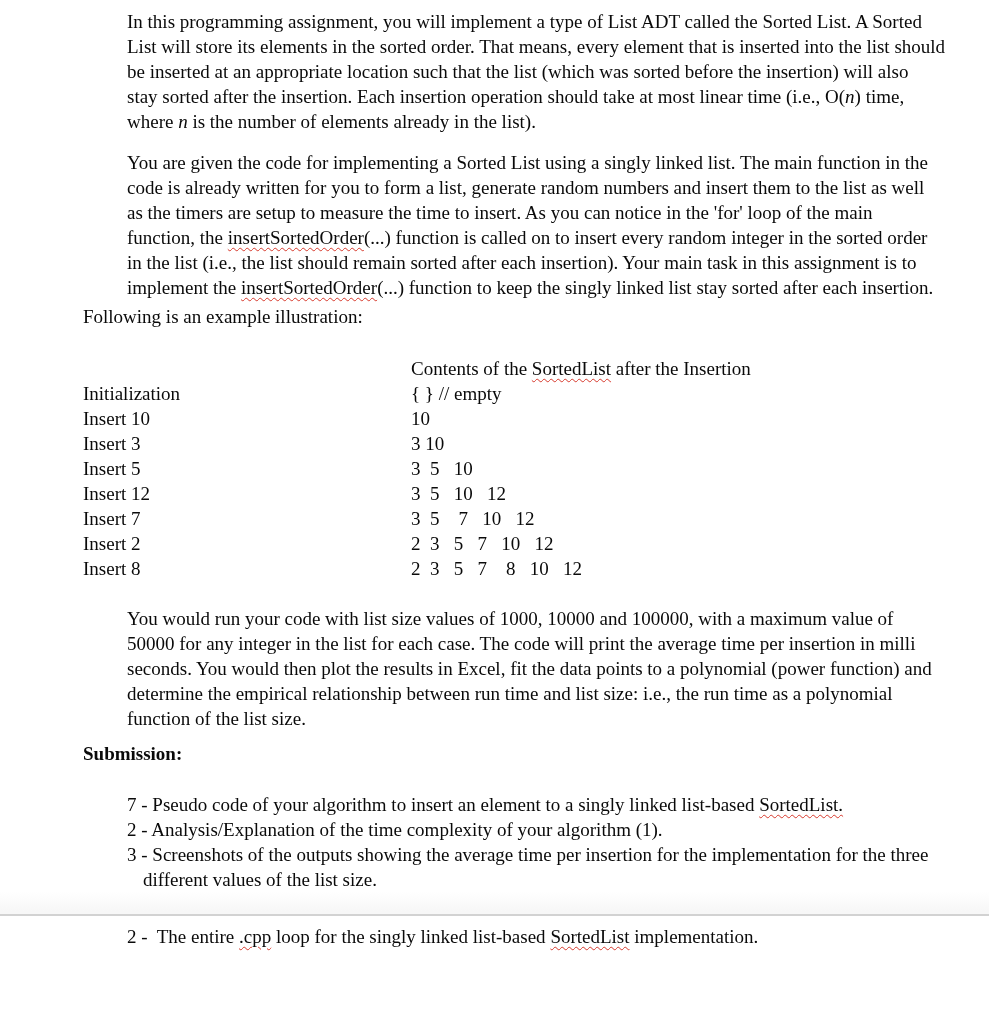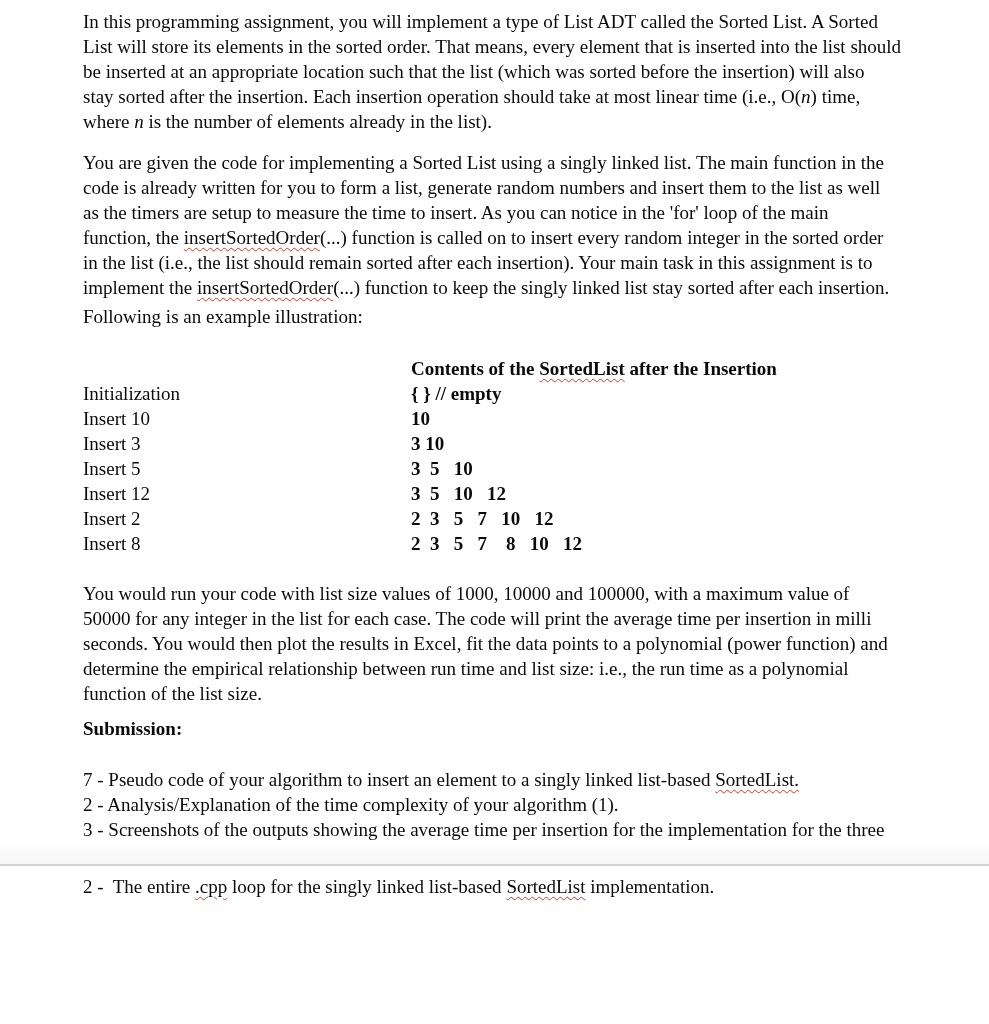--- a/index.html
+++ b/index.html
@@ -6,38 +6,38 @@
   html, body { width: 989px; height: 1024px; }
   body {
     background: var(--background, #ffffff);
     color: var(--text, #000000);
     font-family: "Liberation Serif", "DejaVu Serif", serif;
     font-size: 19px;
     line-height: 25px;
     overflow: hidden;
   }
   .content { padding: 9px 0 0 83px; }
-  .line { display: block; white-space: pre; }
+  .line { display: block; white-space: pre; margin-left: 44px; }
   .line.ind { padding-left: 16px; }
   .it { font-style: italic; }
   .sq {
     text-decoration: underline;
     text-decoration-style: wavy;
     text-decoration-color: var(--squiggle, #d6392c);
     text-decoration-thickness: 1px;
     text-underline-offset: 3px;
   }
   .bold { font-weight: bold; }
   .para { white-space: pre; }
   .p-given { margin-top: 16px; }
   .p-example-intro { margin-top: 4px; }
   .p-table { margin-top: 27px; }
   .trow { white-space: pre; }
   .c1 { display: inline-block; width: 328px; white-space: pre; }
-  .c2 { white-space: pre; font-weight: bold; }
+  .c2 { white-space: pre; }
   .p-run { margin-top: 25px; }
   .p-subhead { margin-top: 10px; }
   .p-items { margin-top: 26px; }
   .divider {
     height: 24px;
     width: 989px;
     margin-left: -83px;
     background: linear-gradient(180deg, #ffffff 0%, var(--band, #f7f7f7) 85%);
     border-bottom: 2px solid var(--divider, #d2d2d2);
   }
@@ -60,40 +60,42 @@
   <div class="trow"><span class="c1">Initialization</span><span class="c2">{ } // empty</span></div>
 
   <div class="trow"><span class="c1">Insert 10</span><span class="c2">10</span></div>
 
   <div class="trow"><span class="c1">Insert 3</span><span class="c2">3 10</span></div>
 
   <div class="trow"><span class="c1">Insert 5</span><span class="c2">3  5   10</span></div>
 
   <div class="trow"><span class="c1">Insert 12</span><span class="c2">3  5   10   12</span></div>
 
+  <div class="trow"><span class="c1">Insert 7</span><span class="c2">3  5    7   10   12</span></div>
 
   <div class="trow"><span class="c1">Insert 2</span><span class="c2">2  3   5   7   10   12</span></div>
 
   <div class="trow"><span class="c1">Insert 8</span><span class="c2">2  3   5   7    8   10   12</span></div>
 </div>
   </div>
 
   <p class="para p-run"><span class="line"><span class="">You would run your code with list size values of 1000, 10000 and 100000, with a maximum value of</span></span><span class="line"><span class="">50000 for any integer in the list for each case. The code will print the average time per insertion in milli</span></span><span class="line"><span class="">seconds. You would then plot the results in Excel, fit the data points to a polynomial (power function) and</span></span><span class="line"><span class="">determine the empirical relationship between run time and list size: i.e., the run time as a polynomial</span></span><span class="line"><span class="">function of the list size.</span></span></p>
 
   <p class="para p-subhead bold">Submission:</p>
 
   <div class="p-items">
       <div class="item">
         <span class="line"><span class="">7 - Pseudo code of your algorithm to insert an element to a singly linked list-based </span><span class="sq">SortedList.</span></span>
       </div>
       <div class="item">
         <span class="line"><span class="">2 - Analysis/Explanation of the time complexity of your algorithm (1).</span></span>
       </div>
       <div class="item">
         <span class="line"><span class="">3 - Screenshots of the outputs showing the average time per insertion for the implementation for the three</span></span>
+        <span class="line ind"><span class="">different values of the list size.</span></span>
       </div>
     </div>
 
   <div class="divider"></div>
 
   <p class="para p-item5"><span class="line"><span class="">2 -  The entire </span><span class="sq">.cpp</span><span class=""> loop for the singly linked list-based </span><span class="sq">SortedList</span><span class=""> implementation.</span></span></p>
 
 </div>
 
 </body></html>

